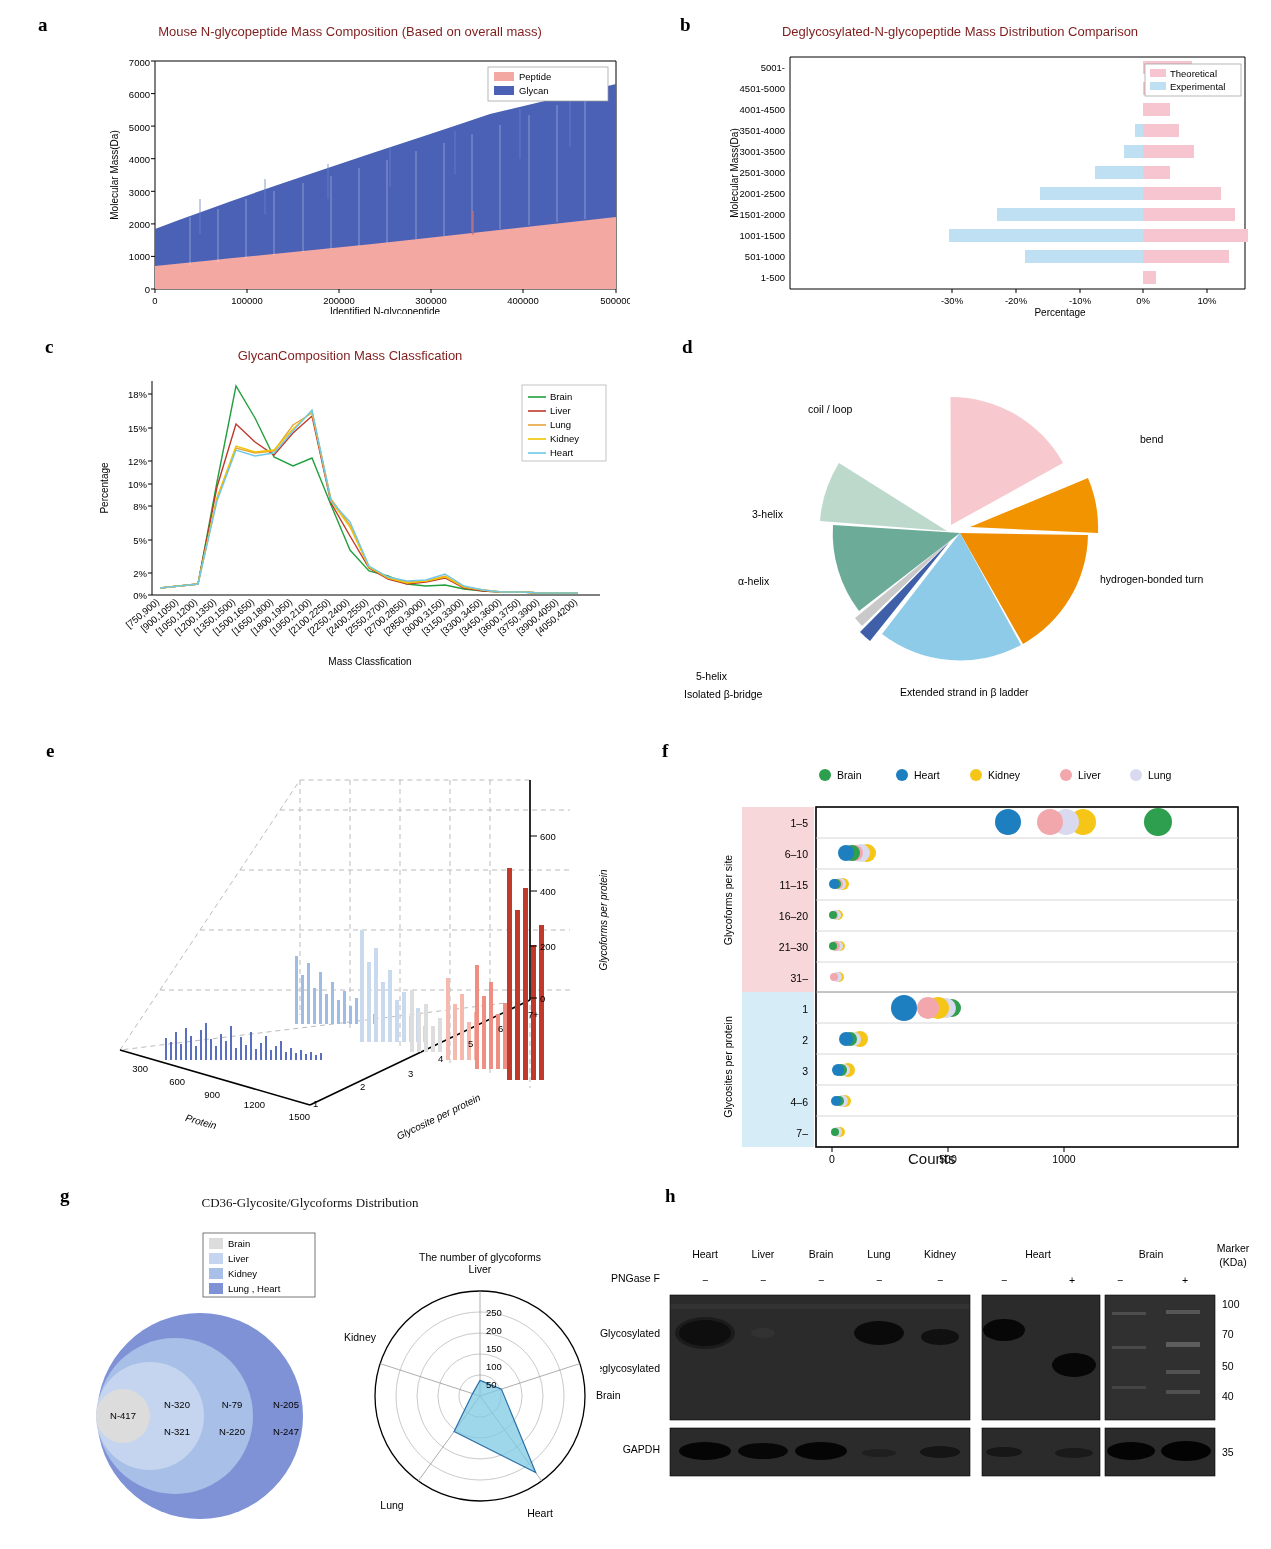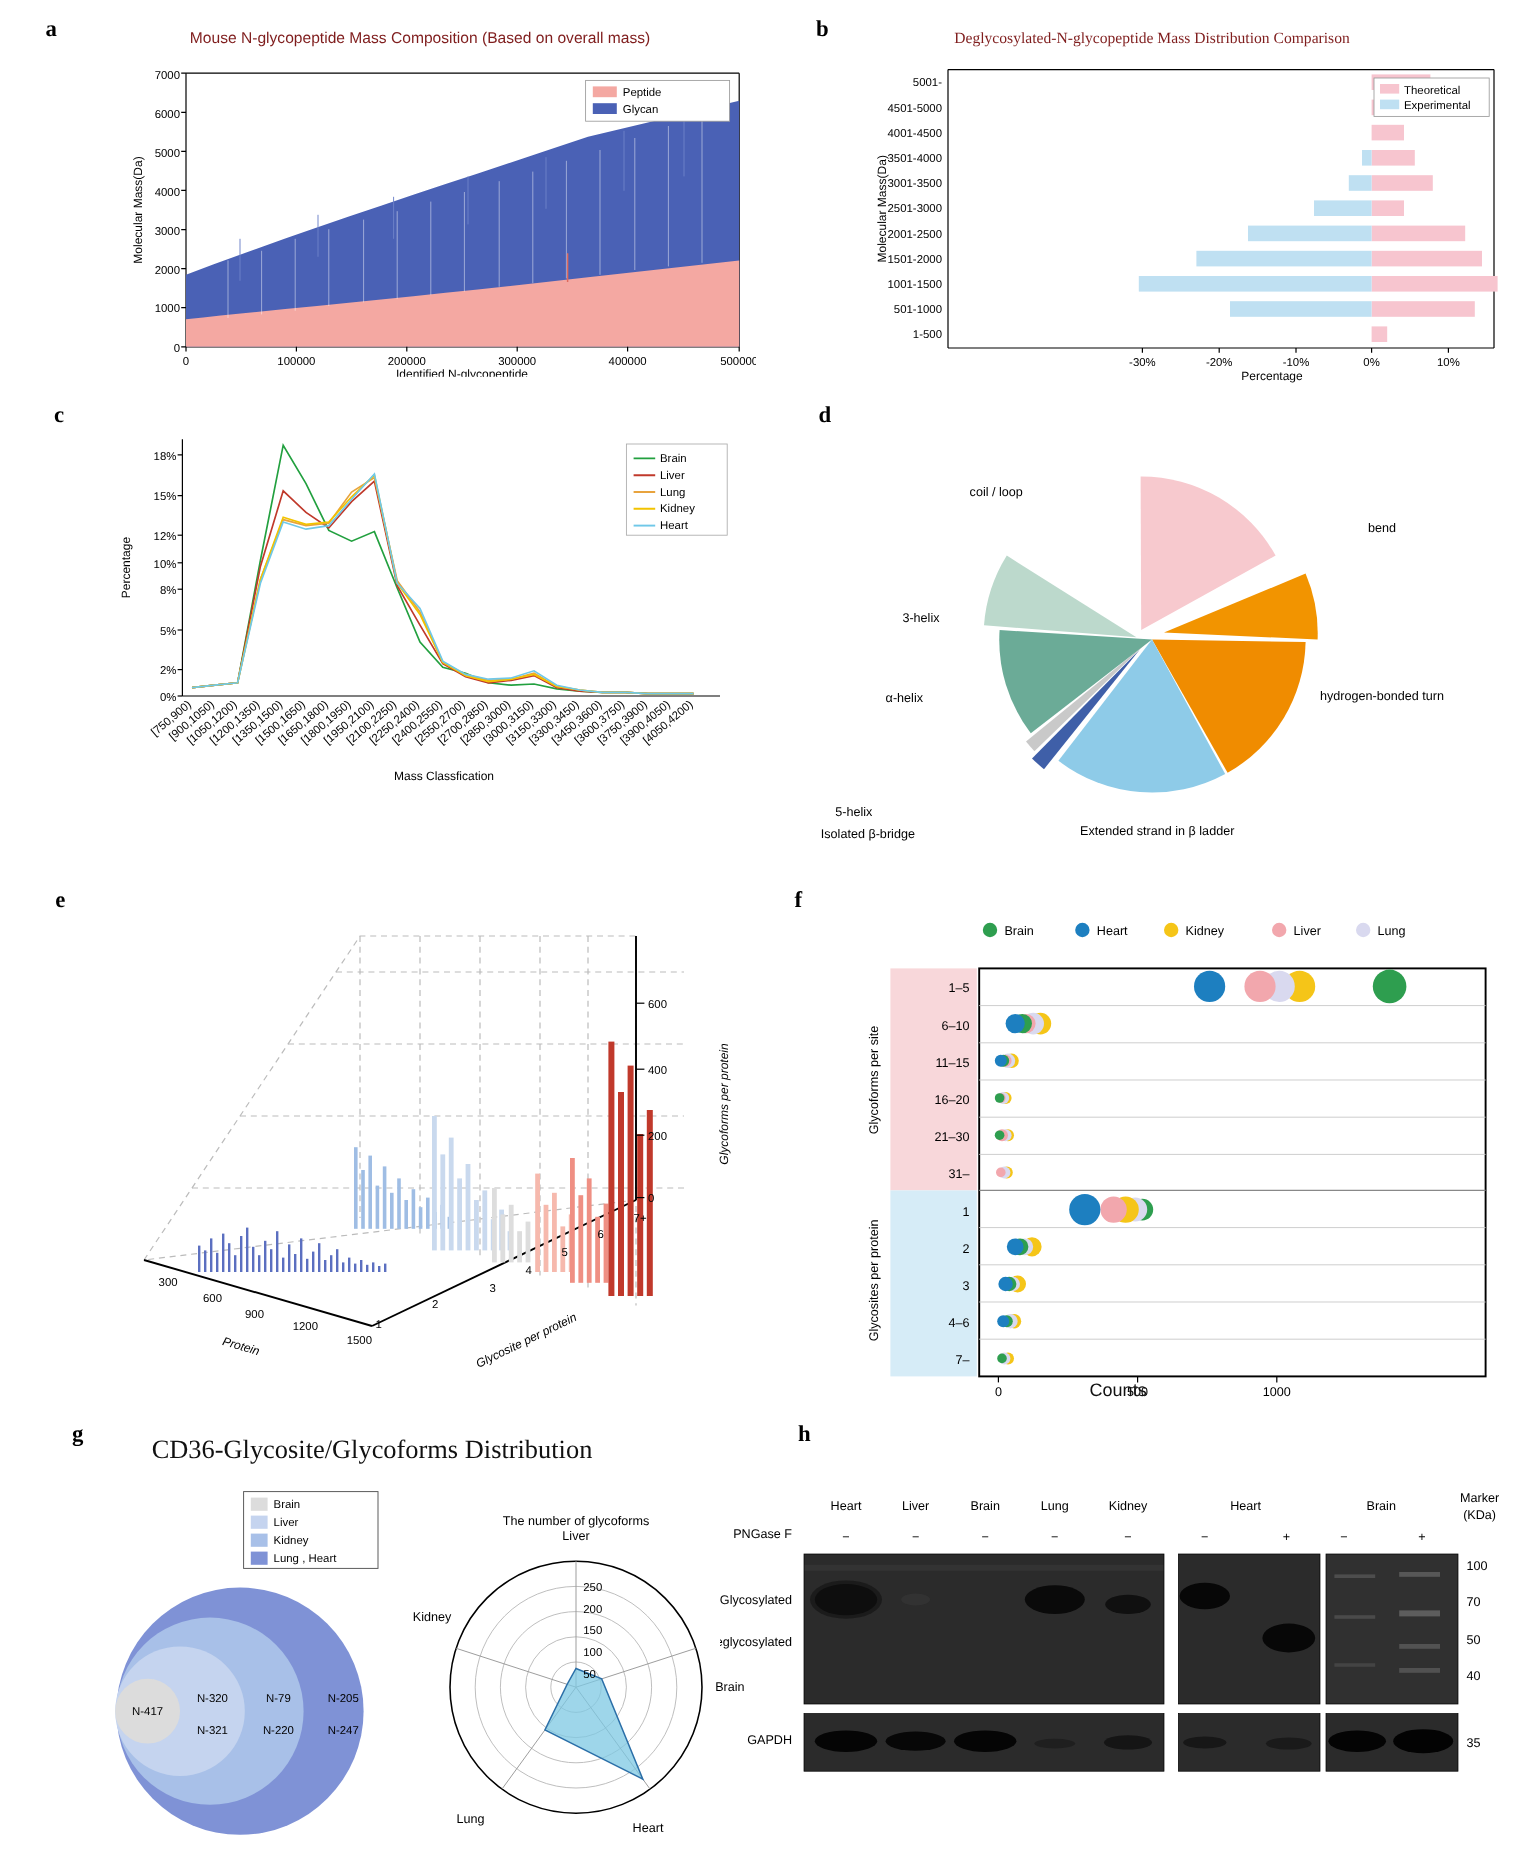--- a/index.html
+++ b/index.html
@@ -10,21 +10,21 @@
     color:#111;
     overflow:hidden;
   }
   .panel { position:absolute; }
   .plabel { position:absolute; font-size:19px; font-weight:700; color:#000; font-family:"Liberation Serif", serif; }
   .title { text-align:center; font-size:13px; color:#7f1d1d; }
   .axis-label { font-size:10px; fill:#000; }
   svg { display:block; }
   .tick { font-size:9.5px; fill:#000; font-family:"Liberation Sans", sans-serif; }
   .tickb { font-size:10.5px; fill:#000; font-family:"Liberation Sans", sans-serif; }
-  .big-title { font-size:22px; font-family:"Liberation Serif", serif; }
+  .big-title { font-size:13px; font-family:"Liberation Serif", serif; }
 </style>
 </head>
 <body>
 
 <div class="plabel" style="left:38px; top:14px;">a</div>
 <div class="panel" style="left:60px; top:24px; width:570px; height:295px;">
   <div class="title" style="margin-left:30px;width:520px;">Mouse N-glycopeptide Mass Composition (Based on overall mass)</div>
   <svg width="570" height="275" viewBox="0 0 570 275">
     <defs></defs>
 
@@ -112,21 +112,21 @@
       <rect x="434" y="33" width="20" height="9" fill="#f4a8a2"></rect>
       <text class="tick" x="459" y="41">Peptide</text>
       <rect x="434" y="47" width="20" height="9" fill="#4a61b5"></rect>
       <text class="tick" x="459" y="55">Glycan</text>
     </g>
   </svg>
 </div>
 
 <div class="plabel" style="left:680px; top:14px;">b</div>
 <div class="panel" style="left:640px; top:24px; width:620px; height:300px;">
-  <div class="title" style="margin-left:40px;width:560px;font-family:Liberation Serif, serif;">Deglycosylated-N-glycopeptide Mass Distribution Comparison</div>
+  <div class="title" style="margin-left:40px;width:560px;">Deglycosylated-N-glycopeptide Mass Distribution Comparison</div>
   <svg width="620" height="280" viewBox="0 0 620 280">
     <g>
       <line x1="150" y1="18" x2="605" y2="18" stroke="#000" stroke-width="1"></line>
       <line x1="150" y1="18" x2="150" y2="250" stroke="#000" stroke-width="1"></line>
       <line x1="605" y1="18" x2="605" y2="250" stroke="#000" stroke-width="1"></line>
       <line x1="150" y1="250" x2="605" y2="250" stroke="#000" stroke-width="1"></line>
     </g>
 
     <g>
 
@@ -187,20 +187,21 @@
       <rect x="510" y="30" width="16" height="8" fill="#f7c5cf"></rect>
       <text class="tick" x="530" y="38">Theoretical</text>
       <rect x="510" y="43" width="16" height="8" fill="#bfe0f2"></rect>
       <text class="tick" x="530" y="51">Experimental</text>
     </g>
   </svg>
 </div>
 
 <div class="plabel" style="left:45px; top:336px;">c</div>
 <div class="panel" style="left:60px; top:348px; width:580px; height:330px;">
+  <div class="title" style="width:540px;margin-left:20px;">GlycanComposition Mass Classfication</div>
   <svg width="580" height="310" viewBox="0 0 580 310">
     <g>
       <line x1="92" y1="18" x2="92" y2="232" stroke="#000" stroke-width="1"></line>
       <line x1="92" y1="232" x2="540" y2="232" stroke="#000" stroke-width="1"></line>
     </g>
 
     <g class="tick" text-anchor="end">
       <text x="87" y="236">0%</text>
       <text x="87" y="214">2%</text>
       <text x="87" y="181">5%</text>

